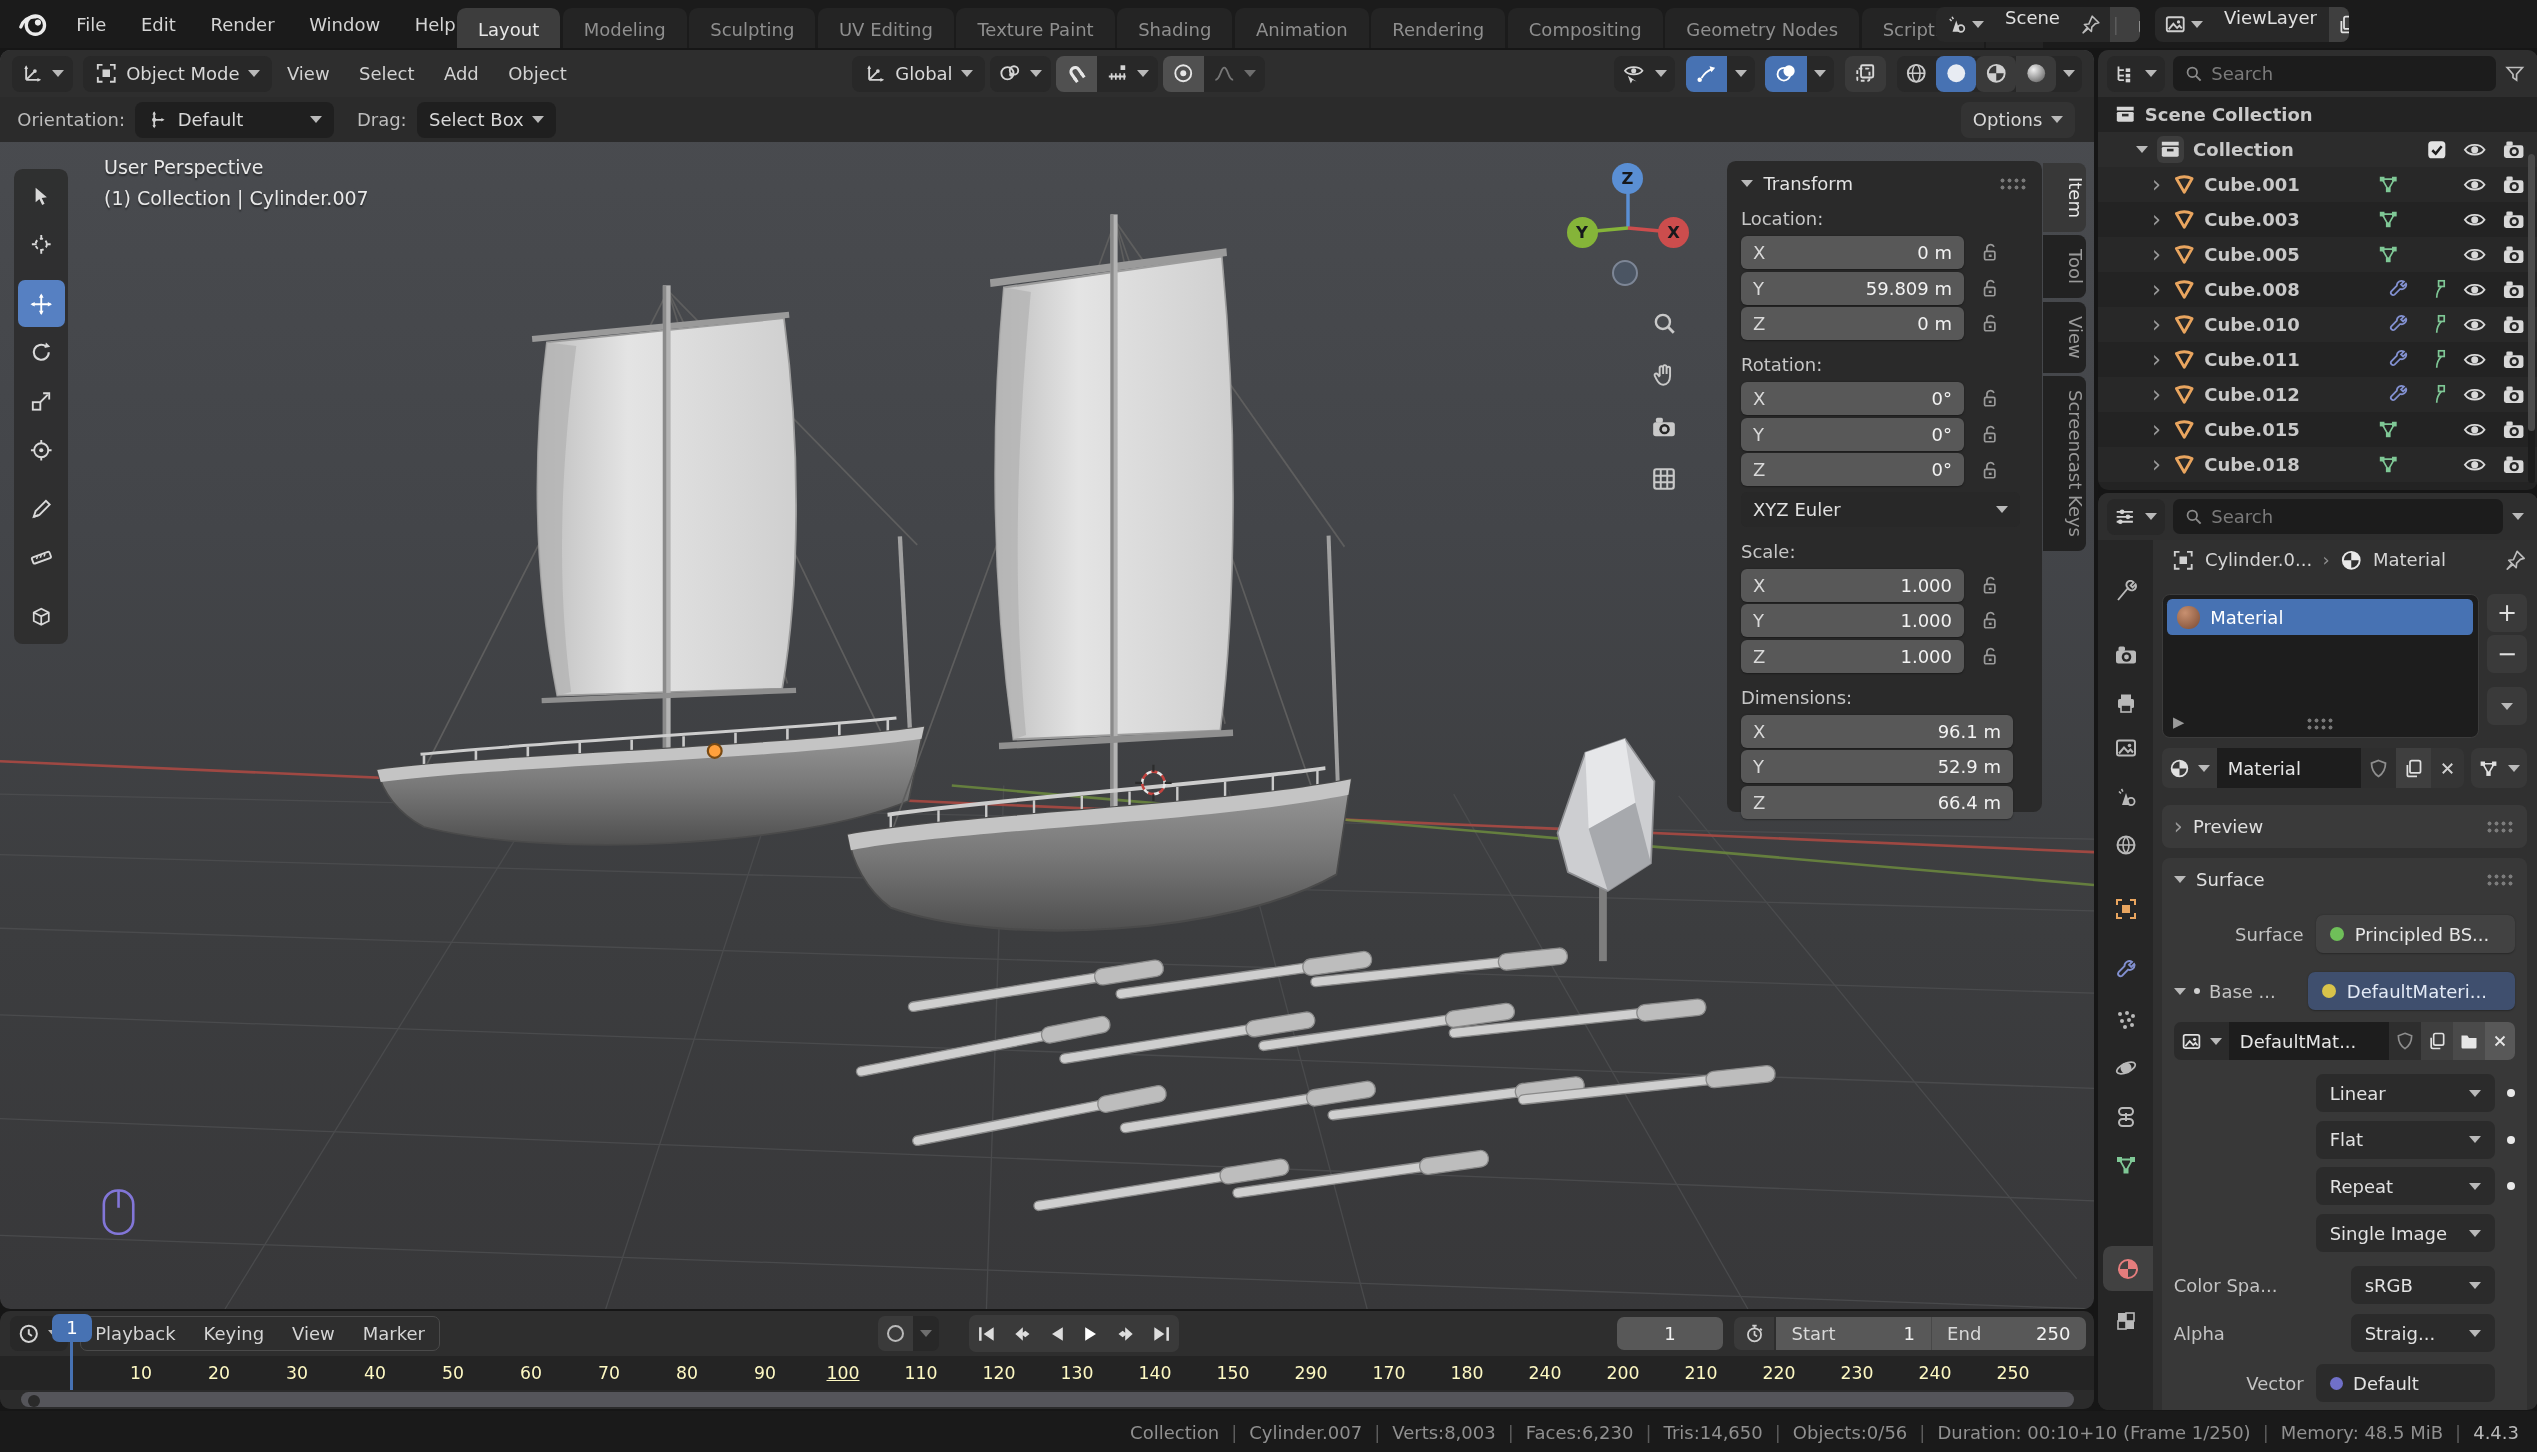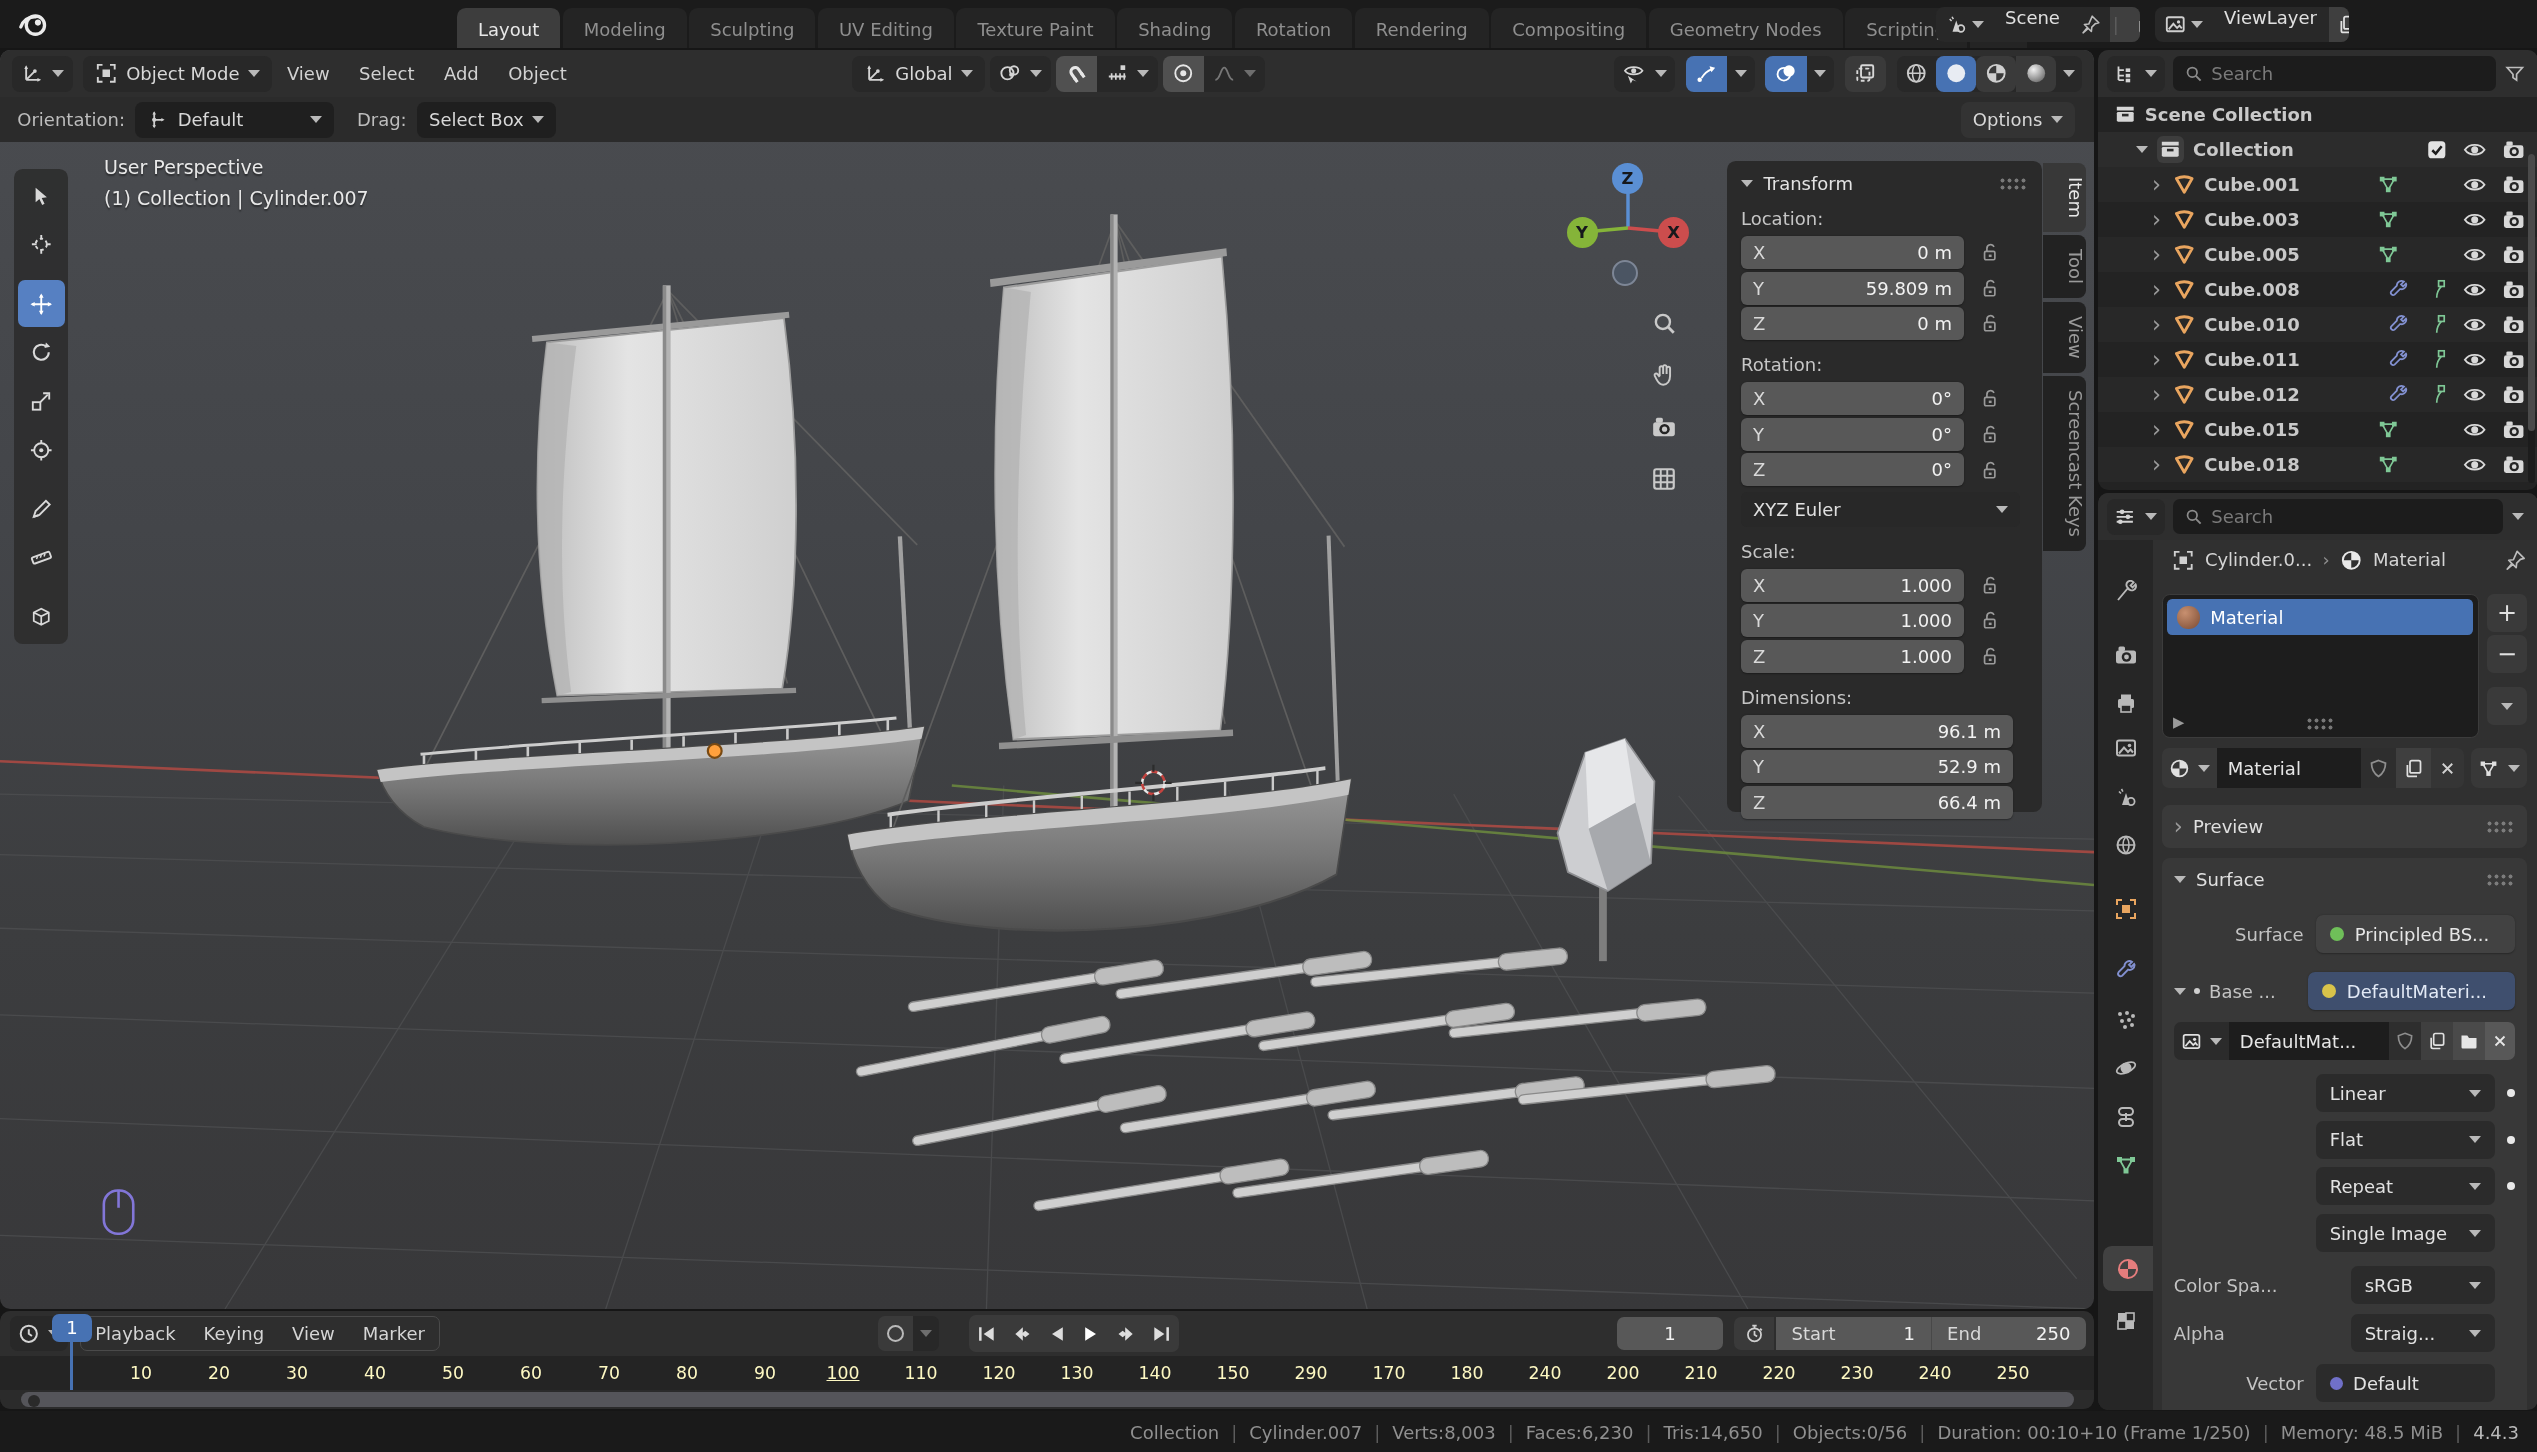--- a/index.html
+++ b/index.html
@@ -363,29 +363,37 @@
 </svg>
 
 <div class="app">
 
   <div class="abs topbar row">
     <span class="i" style="width:33px;height:33px;margin:0 8.7px 0 17.3px;color:#ececec">
         <svg width="33" height="33" viewBox="0 0 38 38">
           <use href="#i-blender"></use>
         </svg>
       </span>
+    <div class="row">
+
+    <div class="menu-item">File</div>
+        <div class="menu-item">Edit</div>
+        <div class="menu-item">Render</div>
+        <div class="menu-item">Window</div>
+        <div class="menu-item">Help</div>
+      </div>
     <div class="wtabs">
 
     <div class="wtab" data-variant="active">Layout</div>
         <div class="wtab" data-variant="">Modeling</div>
         <div class="wtab" data-variant="">Sculpting</div>
         <div class="wtab" data-variant="">UV Editing</div>
         <div class="wtab" data-variant="">Texture Paint</div>
         <div class="wtab" data-variant="">Shading</div>
-        <div class="wtab" data-variant="">Rotation</div>
+        <div class="wtab" data-variant="">Animation</div>
         <div class="wtab" data-variant="">Rendering</div>
         <div class="wtab" data-variant="">Compositing</div>
         <div class="wtab" data-variant="">Geometry Nodes</div>
         <div class="wtab" data-variant="">Scripting</div>
         <div class="wtab" data-variant="">+</div>
       </div>
 
     <div class="idsel" style="left:1936px;width:204px">
       <div class="seg">
         <span class="i" style="color:#cfcfcf">

